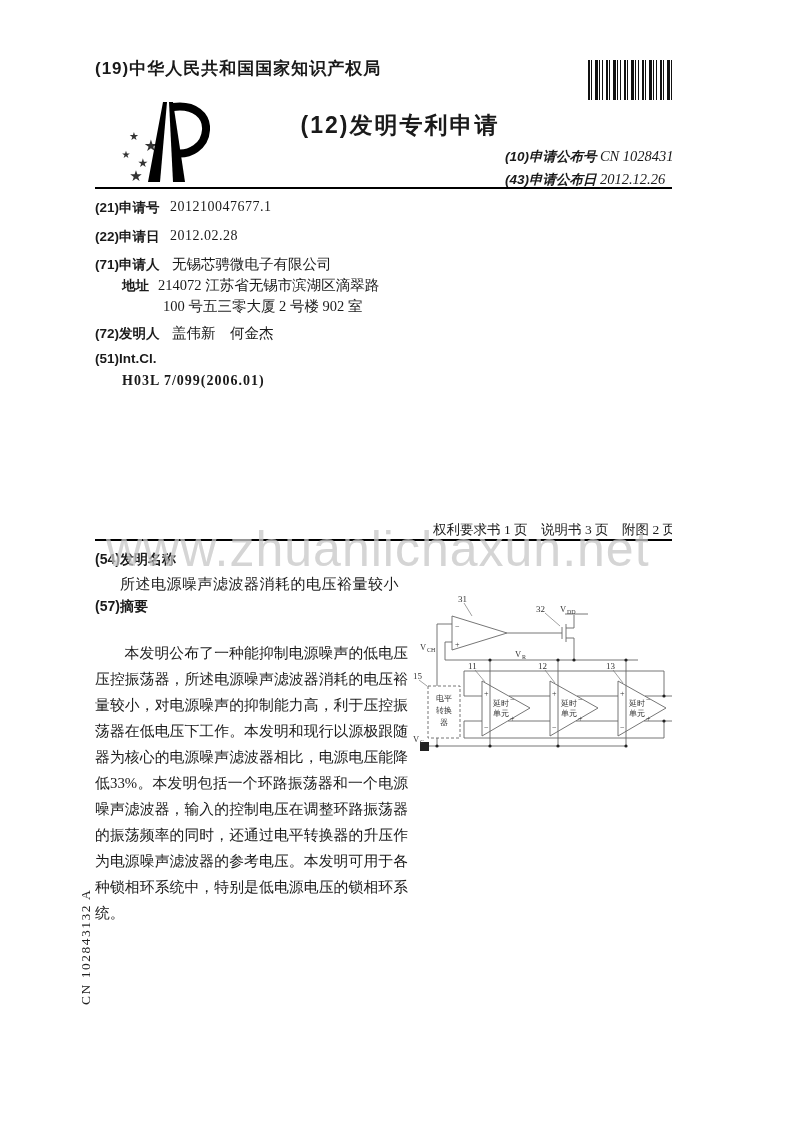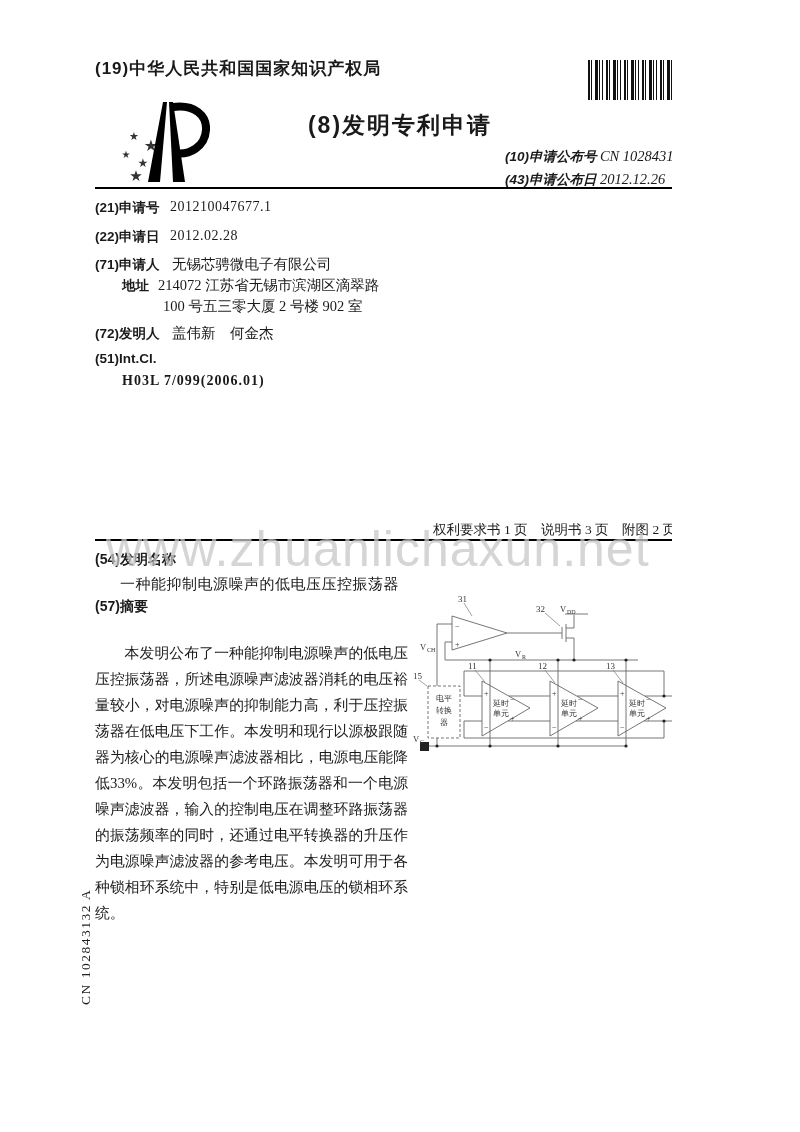--- a/index.html
+++ b/index.html
@@ -58,21 +58,21 @@
       <text x="41" y="53" font-size="16" text-anchor="middle">★</text>
       <text x="16" y="60" font-size="10" text-anchor="middle">★</text>
       <text x="33" y="69" font-size="12" text-anchor="middle">★</text>
       <text x="26" y="83" font-size="15" text-anchor="middle">★</text>
     </g>
     <path d="M63,9 C85,6 97,18 96,32 C95,48 80,58 64,55" stroke="#000" stroke-width="8" fill="none"></path>
     <polygon points="53,4 57,4 50,84 38,84" fill="#000"></polygon>
     <polygon points="59,4 63,4 75,84 63,84" fill="#000"></polygon>
   </svg>
 
-  <div class="abs doc-type sans b">(8)发明专利申请</div>
+  <div class="abs doc-type sans b">(12)发明专利申请</div>
 
   <div class="abs publine" style="top:148px">
     <span class="sans b">(10)申请公布号</span>
     <span class="val">CN 102843132 A</span>
   </div>
   <div class="abs publine" style="top:171px">
     <span class="sans b">(43)申请公布日</span>
     <span class="val">2012.12.26</span>
   </div>
 
@@ -96,21 +96,21 @@
 
   <div class="abs lbl" style="left:95px;top:351px">(51)Int.Cl.</div>
   <div class="abs ipc-val" style="left:122px;top:373px">H03L 7/099(2006.01)</div>
 
   <div class="abs pages-info">权利要求书 1 页　说明书 3 页　附图 2 页</div>
   <div class="abs rule" style="top:539px;height:1.5px"></div>
 
   <div class="abs watermark">www.zhuanlichaxun.net</div>
 
   <div class="abs sec-label" style="left:95px;top:551px">(54)发明名称</div>
-  <div class="abs inv-title">一种能抑制电源噪声的低电压压控振荡器</div>
+  <div class="abs inv-title">所述电源噪声滤波器消耗的电压裕量较小</div>
   <div class="abs sec-label" style="left:95px;top:598px">(57)摘要</div>
   <div class="abs abstract">本发明公布了一种能抑制电源噪声的低电压压控振荡器，所述电源噪声滤波器消耗的电压裕量较小，对电源噪声的抑制能力高，利于压控振荡器在低电压下工作。本发明和现行以源极跟随器为核心的电源噪声滤波器相比，电源电压能降低33%。本发明包括一个环路振荡器和一个电源噪声滤波器，输入的控制电压在调整环路振荡器的振荡频率的同时，还通过电平转换器的升压作为电源噪声滤波器的参考电压。本发明可用于各种锁相环系统中，特别是低电源电压的锁相环系统。</div>
 
   <svg class="abs diagram" width="360" height="192" viewBox="0 0 360 192">
 
     <g fill="#fff" stroke="#666" stroke-width="0.9">
       <polygon points="40,30 40,64 95,47"></polygon>
       <polygon points="70,95 70,150 118,122"></polygon>
       <polygon points="138,95 138,150 186,122"></polygon>
       <polygon points="206,95 206,150 254,122"></polygon>

